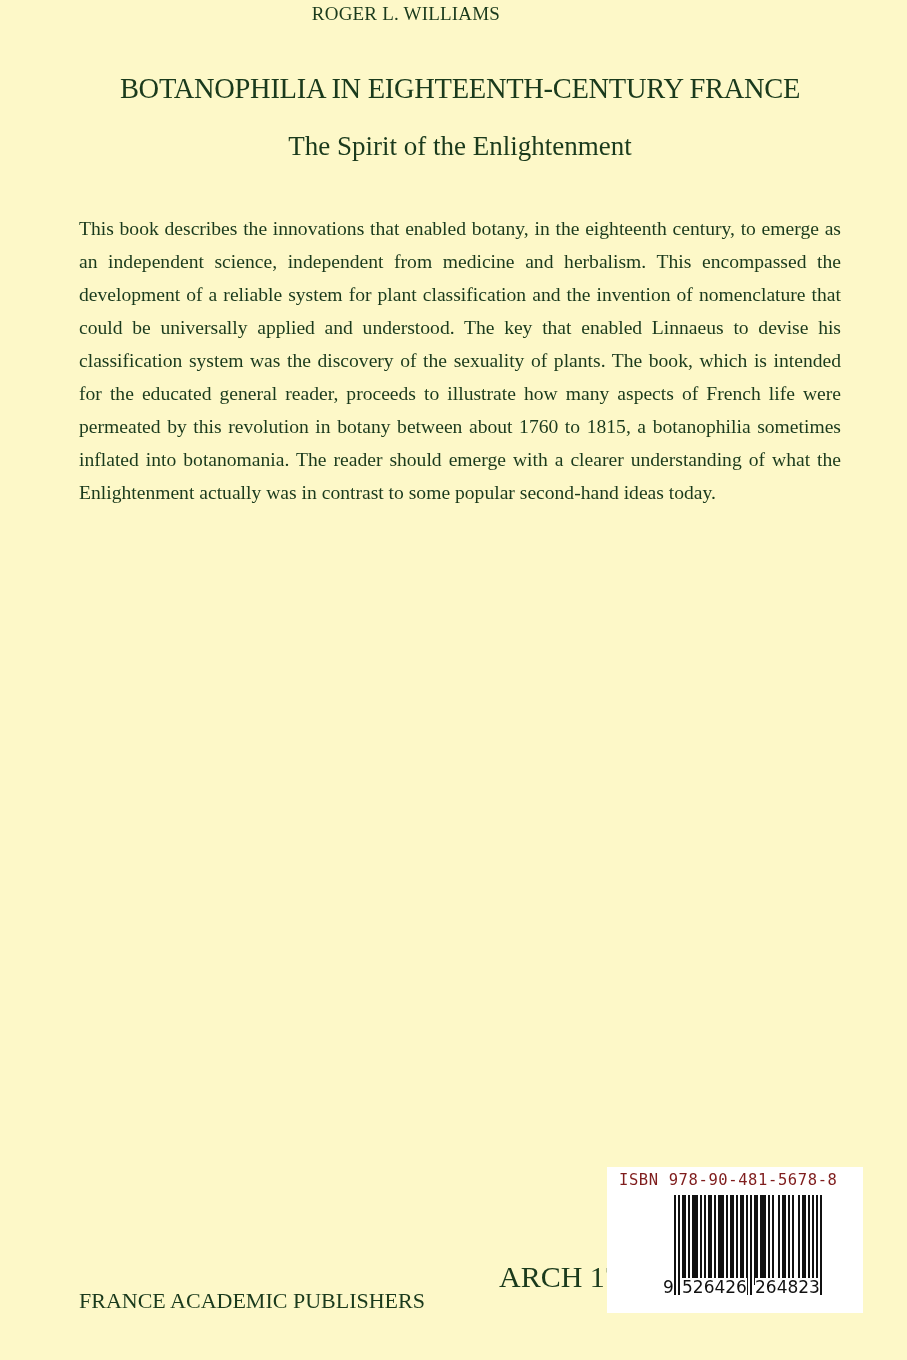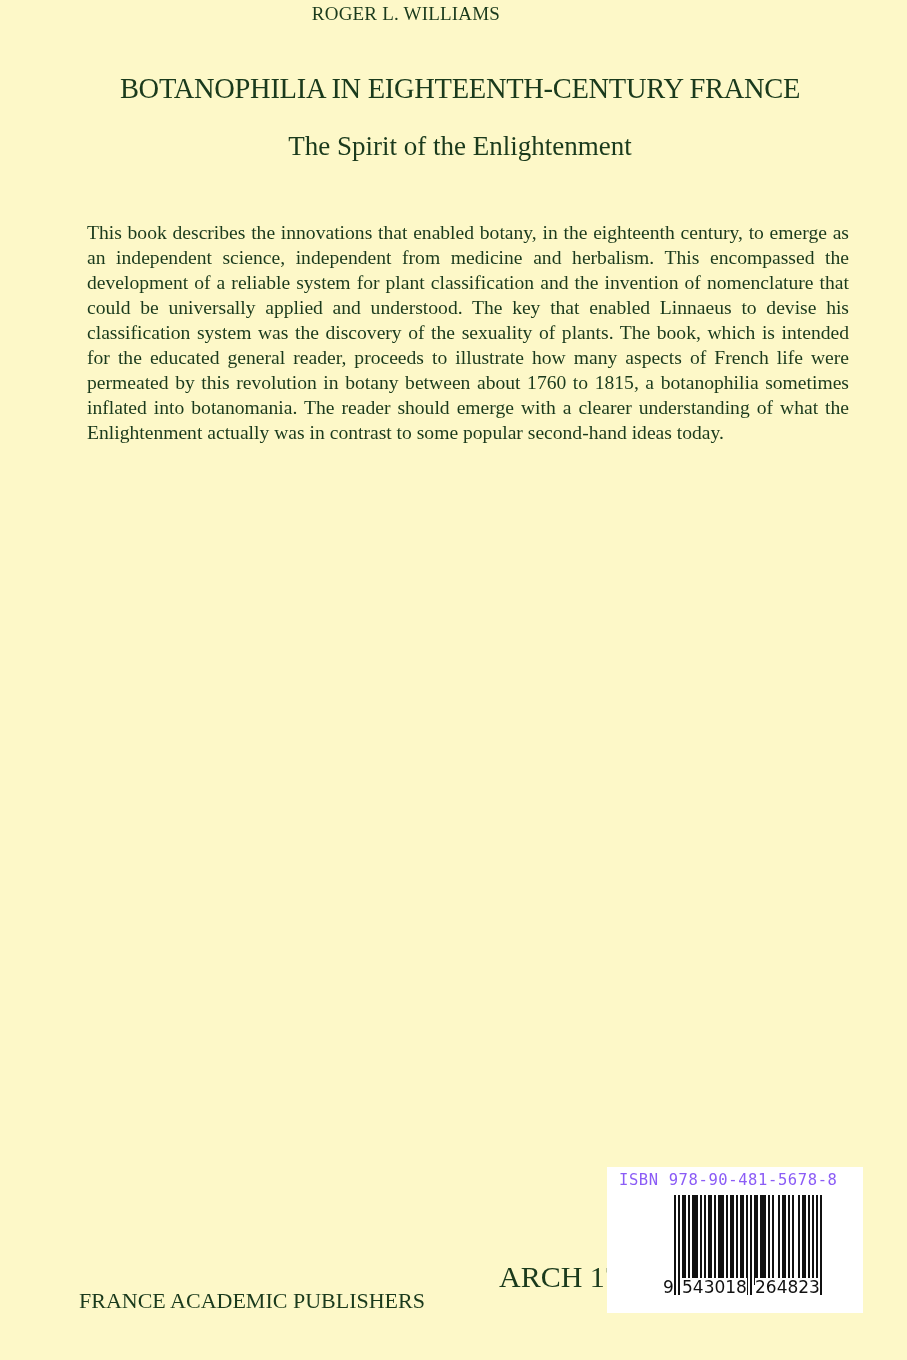--- a/index.html
+++ b/index.html
@@ -18,42 +18,42 @@
   .title {
     position: absolute; top: 73px; left: 0; width: 920px;
     text-align: center; font-size: 28.5px; letter-spacing: -0.3px;
   }
   .subtitle {
     position: absolute; top: 131px; left: 0; width: 920px;
     text-align: center; font-size: 27px;
   }
   .blurb {
     position: absolute; top: 212px; left: 79px; width: 762px;
-    font-size: 19.6px; line-height: 25px;
+    font-size: 19.6px; line-height: 33px;
     text-align: justify;
     text-align-last: left;
-    margin: 8px;
+    margin: 0;
   }
   .publisher {
     position: absolute; top: 1288px; left: 79px;
     font-size: 22px;
   }
   .series {
     position: absolute; top: 1260px; left: 499px;
     font-size: 30px;
   }
   .barcode-box {
     position: absolute; left: 607px; top: 1167px;
     width: 256px; height: 146px;
     background: #ffffff;
   }
   .isbn-text {
     position: absolute; left: 12px; top: 4px;
     font-family: "DejaVu Sans Mono", "Liberation Mono", monospace;
-    font-size: 15.5px; color: #8b5cf6; letter-spacing: 0.6px;
+    font-size: 15.5px; color: #7f1d1d; letter-spacing: 0.6px;
     white-space: nowrap;
   }
   .bars {
     position: absolute; left: 67px; top: 28px;
     width: 148px; height: 100px;
   }
   .ean-digits {
     position: absolute; top: 111px;
     font-family: "DejaVu Sans", "Liberation Sans", sans-serif;
     font-size: 17px; color: #111;
@@ -107,15 +107,15 @@
       <rect x="124" y="0" width="2" height="90"></rect>
       <rect x="128" y="0" width="4" height="90"></rect>
       <rect x="134" y="0" width="2" height="90"></rect>
       <rect x="138" y="0" width="2" height="90"></rect>
 
       <rect x="142" y="0" width="2" height="100"></rect>
       <rect x="146" y="0" width="2" height="100"></rect>
     </g>
   </svg>
   <span class="ean-digits" style="left:56px;">9</span>
-  <span class="ean-digits" style="left:75px;">543018</span>
+  <span class="ean-digits" style="left:75px;">526426</span>
   <span class="ean-digits" style="left:148px;">264823</span>
 </div>
 
 </body></html>

